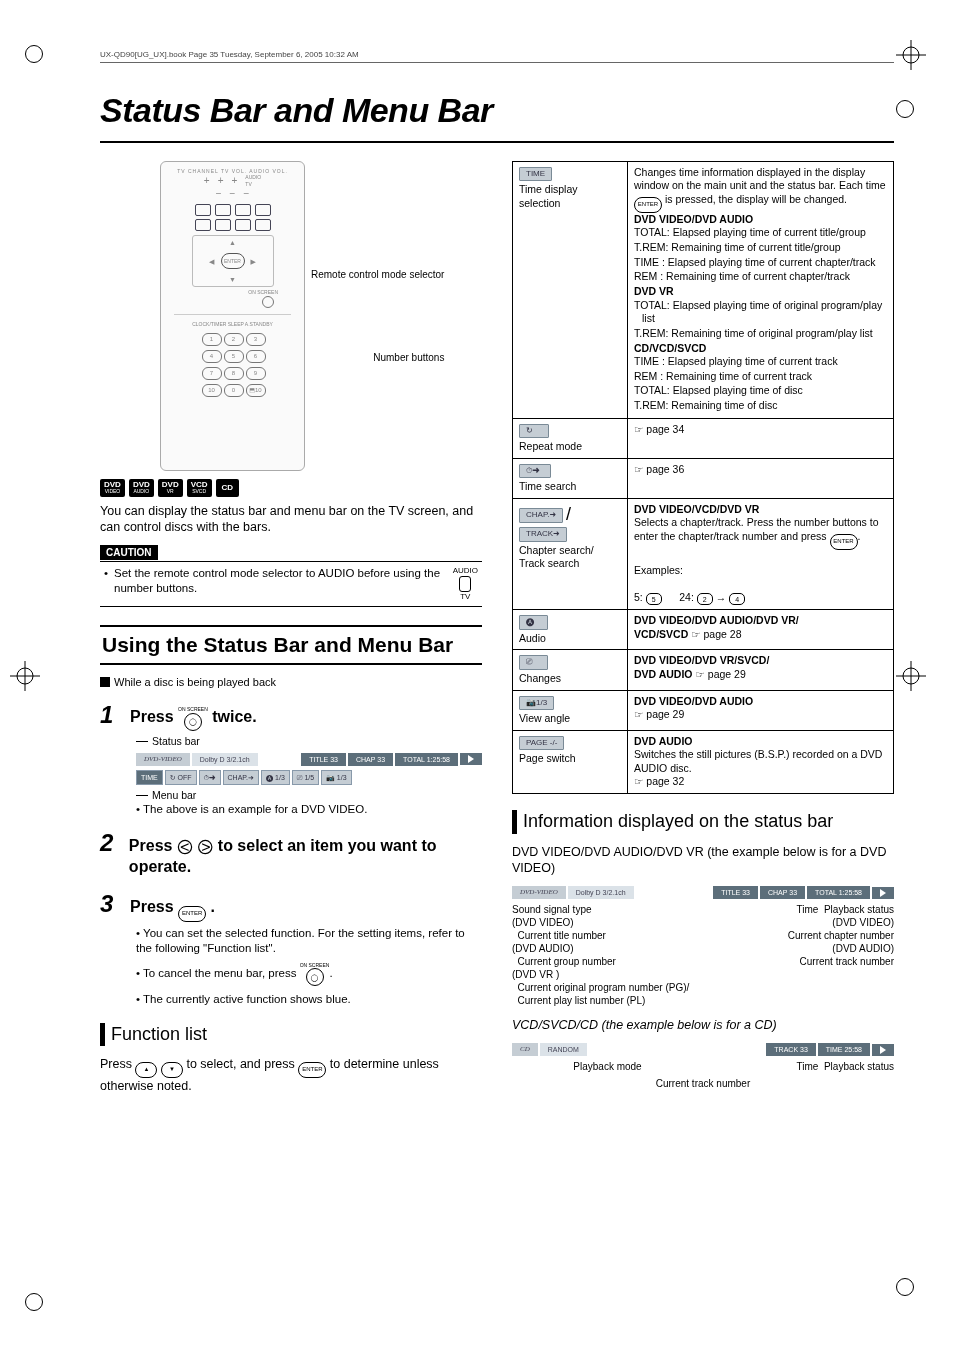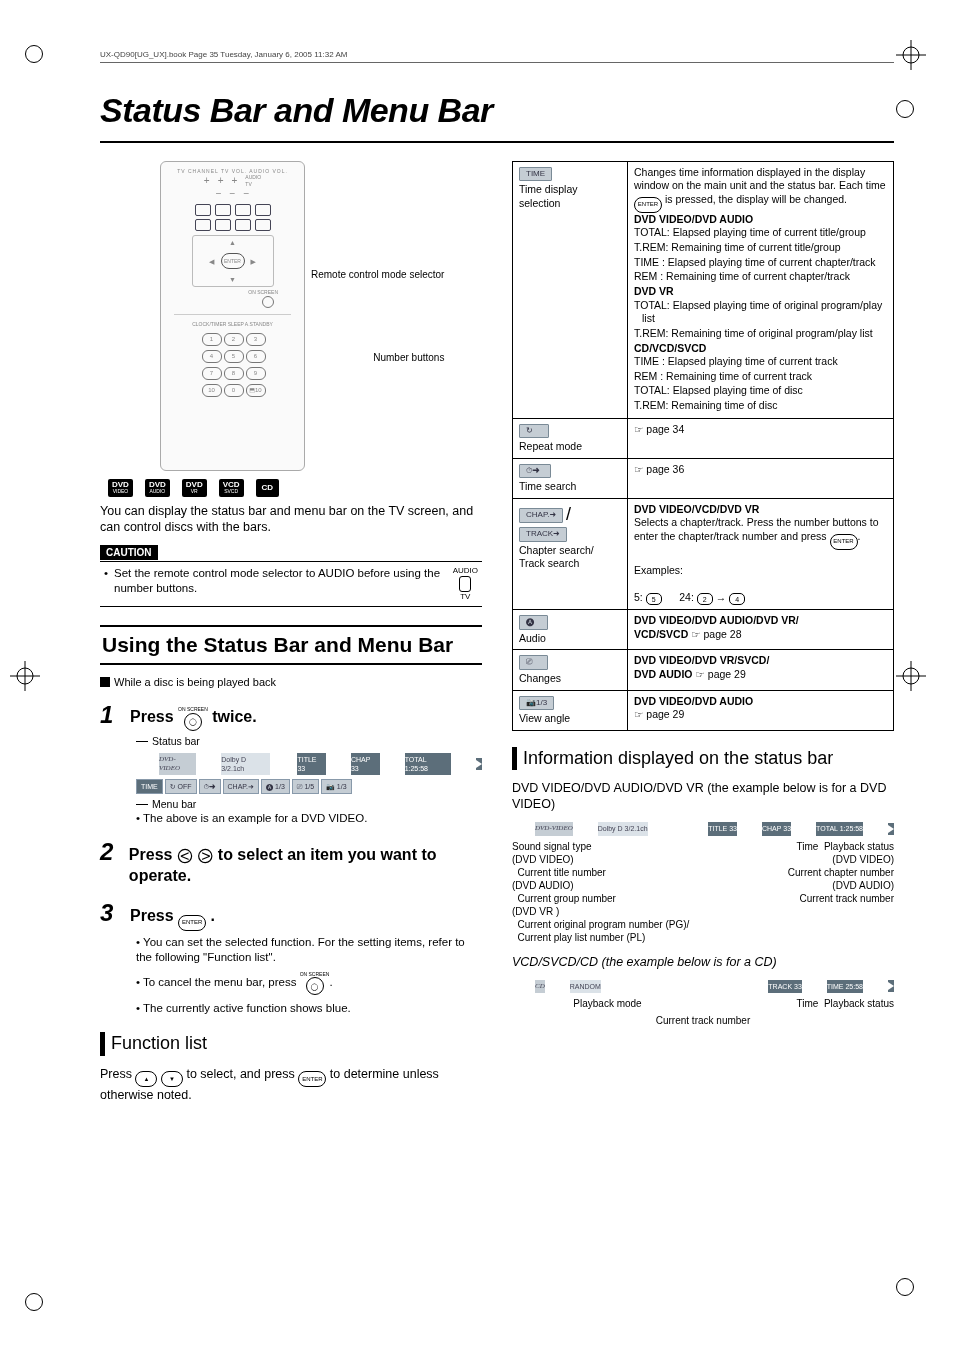--- a/index.html
+++ b/index.html
@@ -104,22 +104,22 @@
     height: 11px;
     border: 1px solid #777;
     border-radius: 6px;
     display: flex;
     align-items: center;
     justify-content: center;
     font-size: 6px;
   }
   .disc-badges {
     display: flex;
-    gap: 12px;
-    margin: 8px 0 6px 8px;
+    gap: 4px;
+    margin: 8px 0 6px 0;
   }
   .disc-badge {
     background: #000;
     color: #fff;
     padding: 2px 4px;
     font-size: 8px;
     font-weight: bold;
     border-radius: 2px;
     text-align: center;
     line-height: 1;
@@ -212,25 +212,24 @@
   .status-bar, .menu-bar {
     display: flex;
     gap: 2px;
     margin: 4px 0;
     align-items: center;
   }
   .sb-cell {
     background: #5c6e7a;
     color: #fff;
     font-size: 7px;
-    padding: 2px 0;
+    padding: 2px 8px;
     display: flex;
     align-items: center;
     justify-content: center;
-    margin-left: 23px;
   }
   .sb-cell.gray { background: #c5cdd4; color: #445; }
   .sb-cell.light { background: #dbe2e8; color: #445; }
   .mb-cell {
     background: #c5cdd4;
     color: #334;
     font-size: 7px;
     padding: 2px 4px;
     border: 1px solid #89a;
     display: flex;
@@ -365,21 +364,21 @@
       </svg>
   </div>
   <div class="reg-diamond tr2">
     <svg viewBox="0 0 30 30">
         <circle cx="15" cy="15" r="8" fill="none" stroke="#000"></circle>
         <line x1="15" y1="0" x2="15" y2="30" stroke="#000"></line>
         <line x1="0" y1="15" x2="30" y2="15" stroke="#000"></line>
       </svg>
   </div>
 
-  <div class="header-line">UX-QD90[UG_UX].book  Page 35  Tuesday, January 6, 2005  11:32 AM</div>
+  <div class="header-line">UX-QD90[UG_UX].book  Page 35  Tuesday, September 6, 2005  10:32 AM</div>
 
   <h1 class="title">Status Bar and Menu Bar</h1>
   <hr class="title-rule">
 
   <div class="columns">
 
     <div class="col-left">
 
       <div class="remote-diagram">
         <div class="remote-box">
@@ -617,20 +616,24 @@
           <td><span class="bold">DVD VIDEO/DVD AUDIO/DVD VR/</span><br><span class="bold">VCD/SVCD</span> <span class="page-ref">page 28</span></td>
         </tr>
         <tr>
           <td class="label-cell"><span class="chip">⎚&nbsp;&nbsp;&nbsp;&nbsp;</span><br><span>Changes</span></td>
           <td><span class="bold">DVD VIDEO/DVD VR/SVCD/</span><br><span class="bold">DVD AUDIO</span> <span class="page-ref">page 29</span></td>
         </tr>
         <tr>
           <td class="label-cell"><span class="chip">📷 <span>1/3</span></span><br><span>View angle</span></td>
           <td><span class="bold">DVD VIDEO/DVD AUDIO</span><br><span class="page-ref">page 29</span></td>
         </tr>
+        <tr>
+          <td class="label-cell"><span class="chip">PAGE  -/-</span><br><span>Page switch</span></td>
+          <td><span class="bold">DVD AUDIO</span><br><span>Switches the still pictures (B.S.P.) recorded on a DVD AUDIO disc.</span><br><span class="page-ref">page 32</span></td>
+        </tr>
       </tbody>
         </table>
 
       <div class="sub-head">Information displayed on the status bar</div>
 
       <div style="font-size:12.5px;">DVD VIDEO/DVD AUDIO/DVD VR (the example below is for a DVD VIDEO)</div>
 
       <div class="info-sb-diagram">
         <div class="status-bar">
           <span class="sb-cell gray" style="font-family:serif;font-style:italic;">DVD-VIDEO</span>

